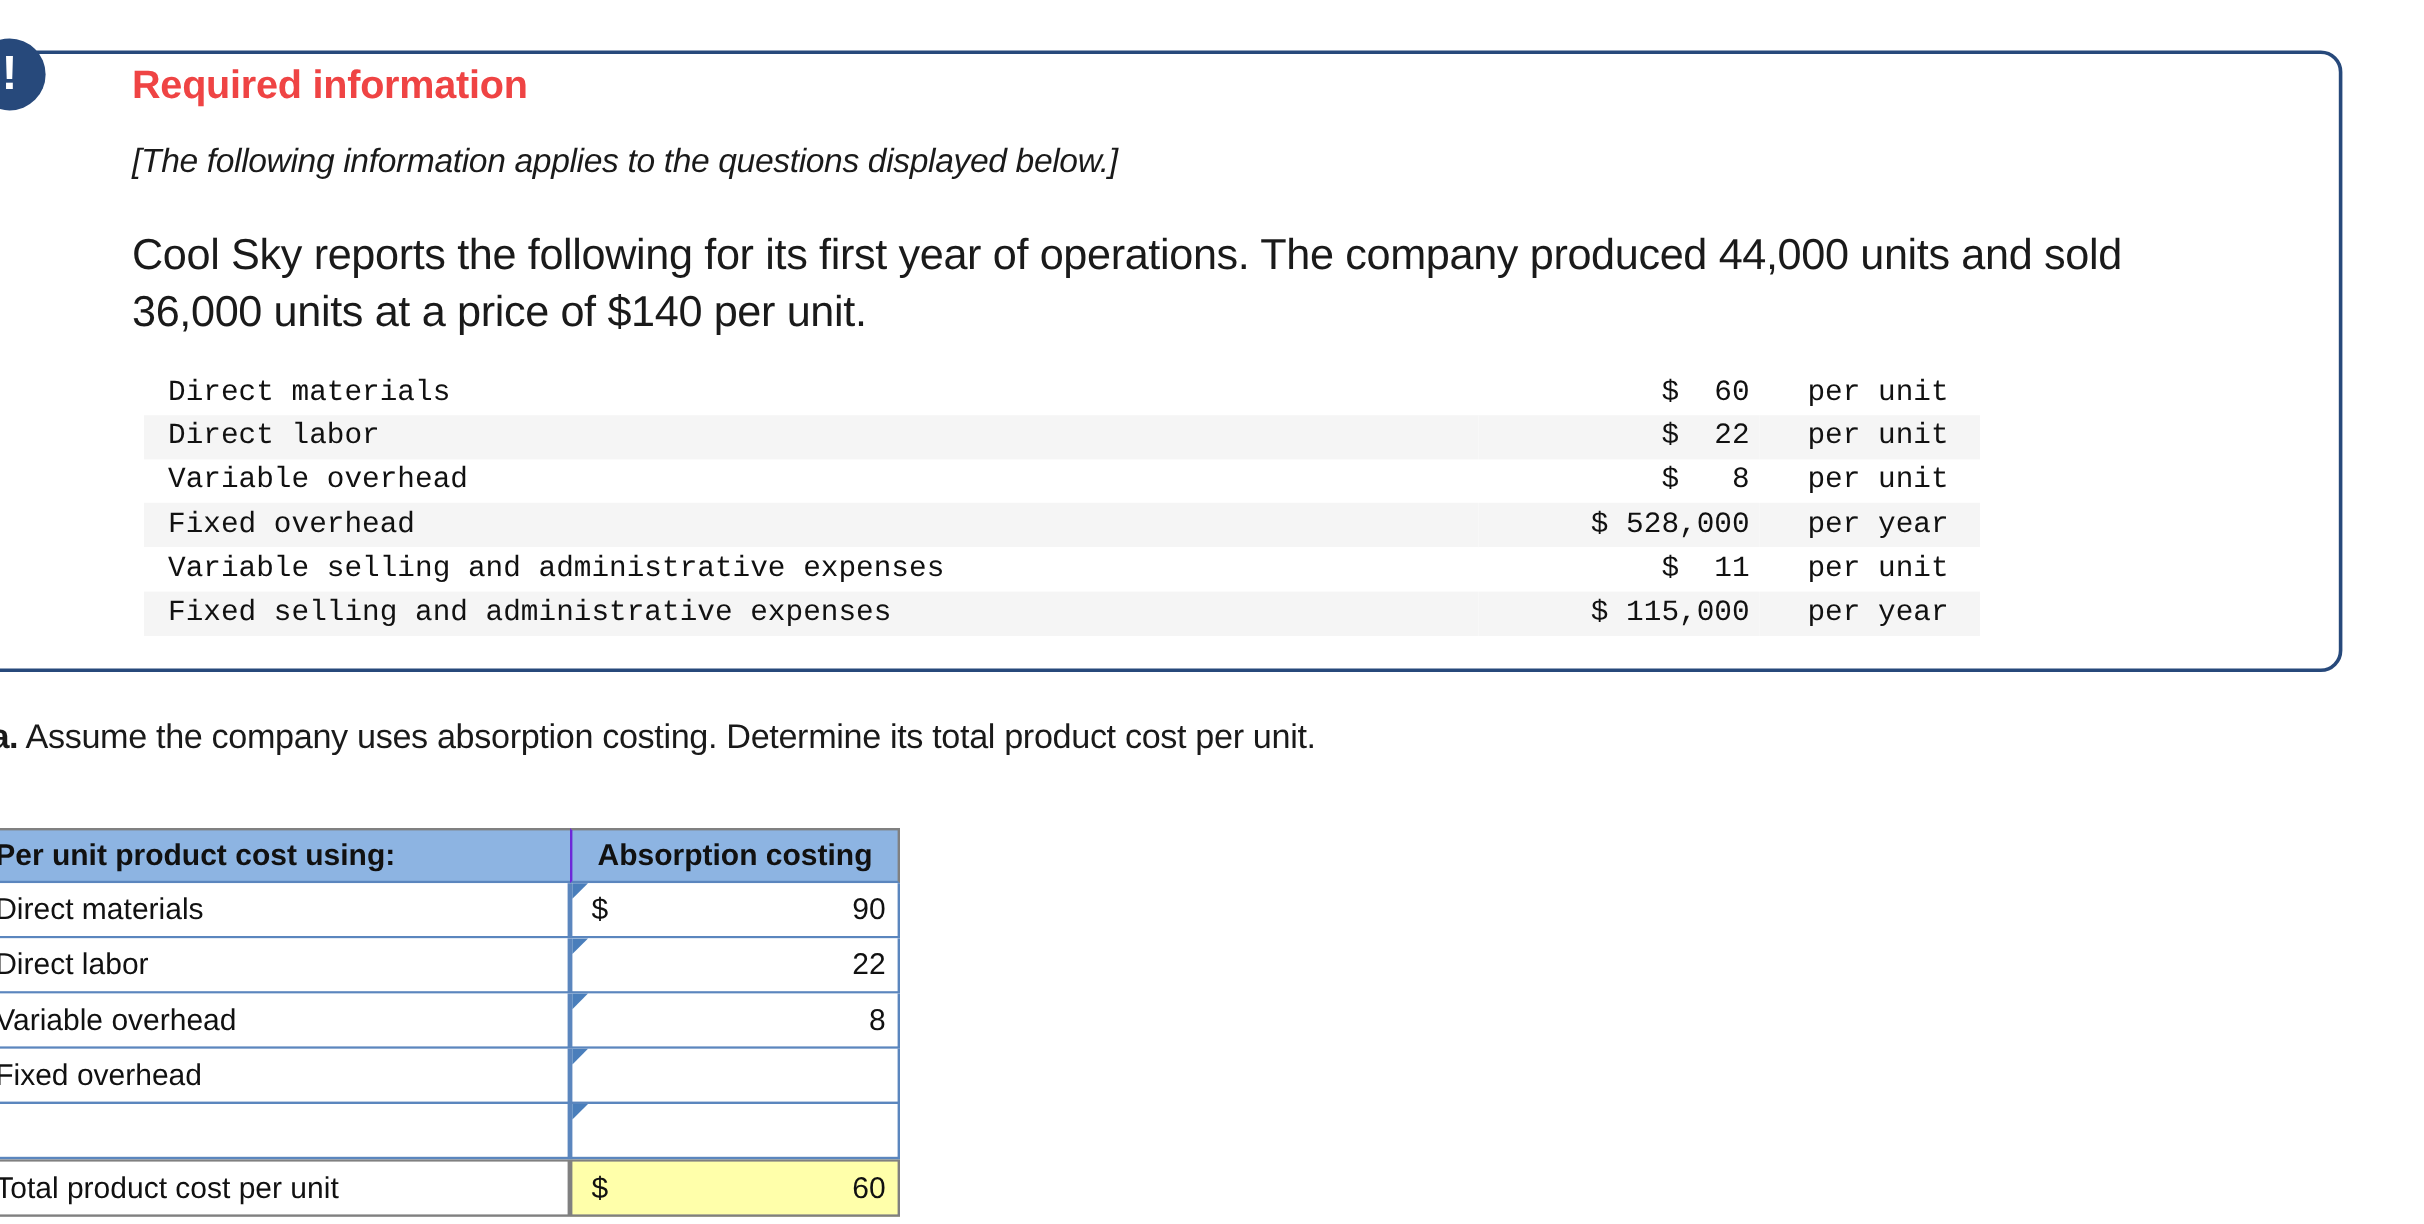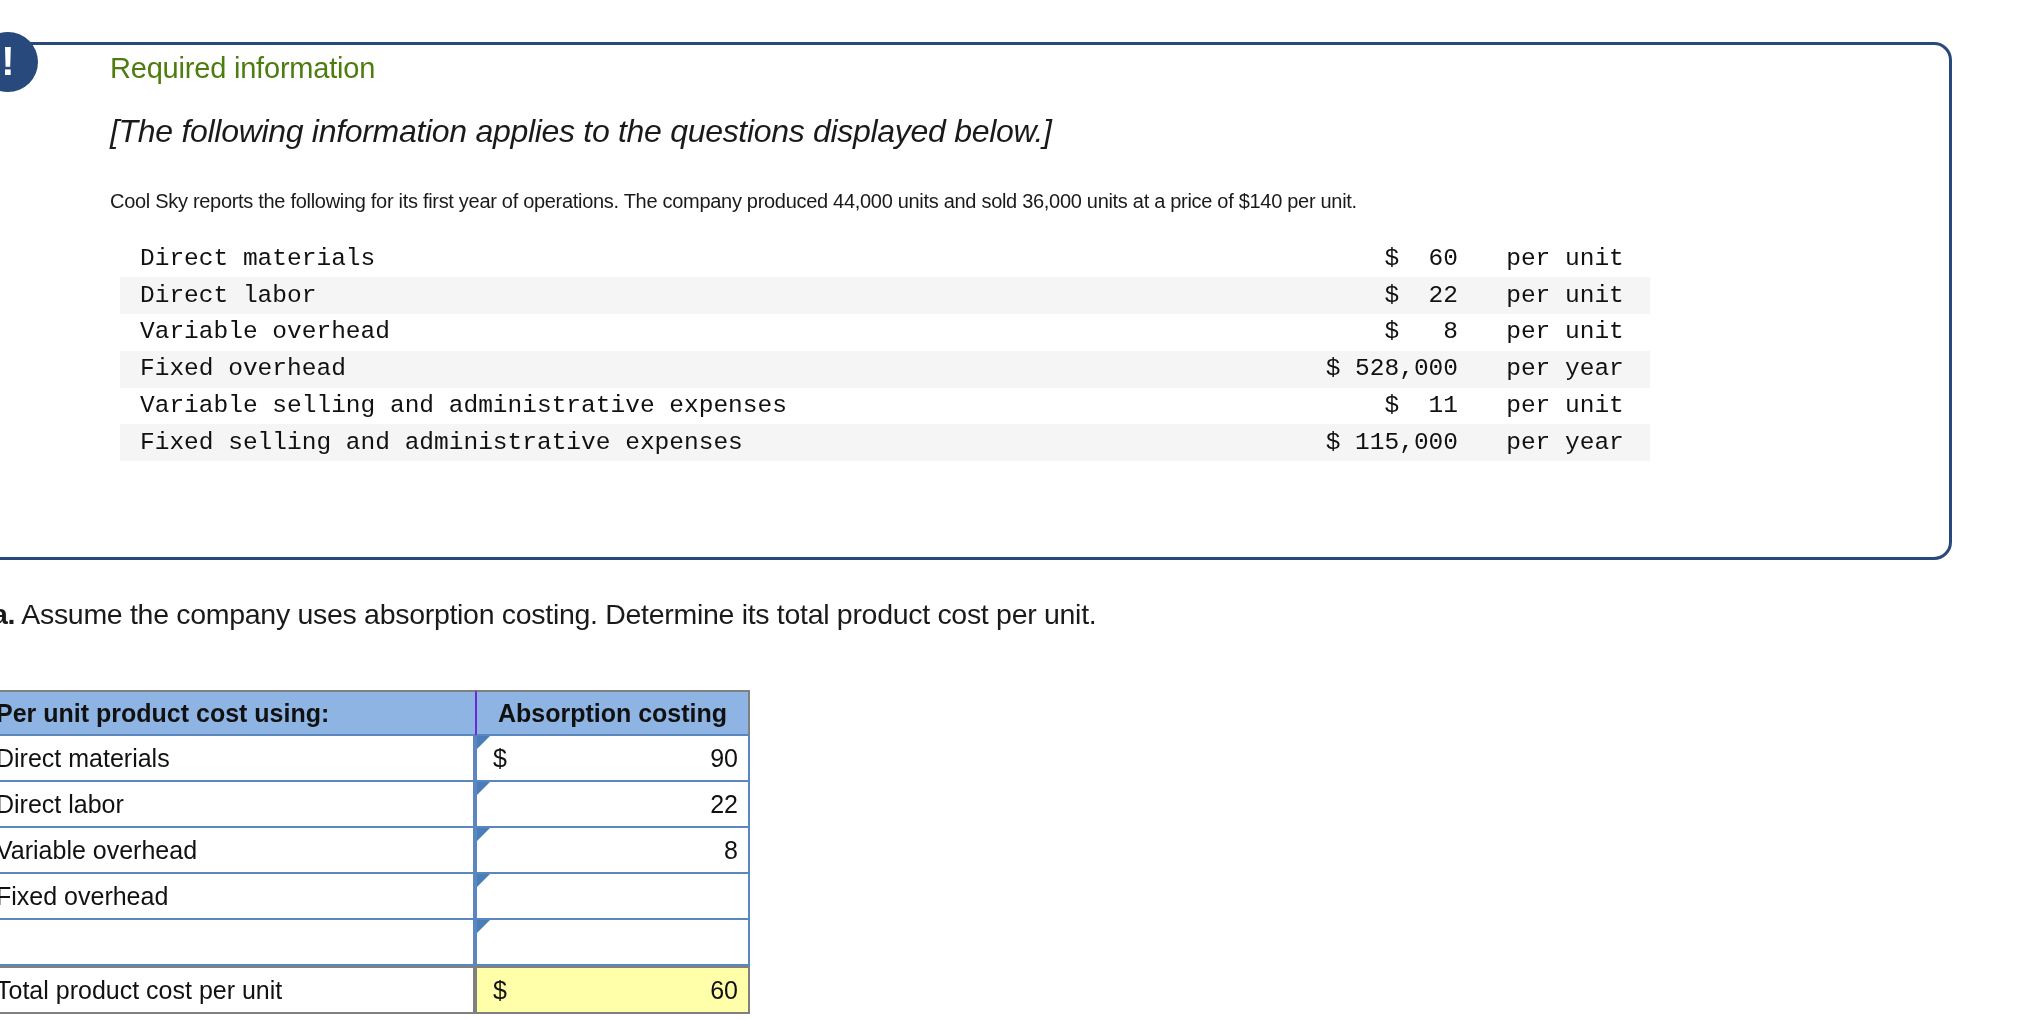--- a/index.html
+++ b/index.html
@@ -53,37 +53,37 @@
   }
 
   .req-inner {
     position: absolute;
     left: 110px;
     top: 52px;
     width: 1830px;
   }
 
   .req-title {
-    color: #4d7c0f;
-    font-size: 29px;
-    font-weight: normal;
+    color: #ef4444;
+    font-size: 33px;
+    font-weight: bold;
     letter-spacing: -0.2px;
     margin: 0 0 28px 0;
   }
 
   .req-italic {
     font-style: italic;
-    font-size: 32px;
+    font-size: 28px;
     color: #1a1a1a;
     margin: 0 0 38px 0;
     letter-spacing: -0.3px;
   }
 
   .req-para {
-    font-size: 20px;
+    font-size: 36px;
     color: #1a1a1a;
     line-height: 1.32;
     margin: 0 0 26px 0;
     letter-spacing: -0.3px;
     max-width: 1760px;
   }
 
   
   .mono-table {
     border-collapse: collapse;

